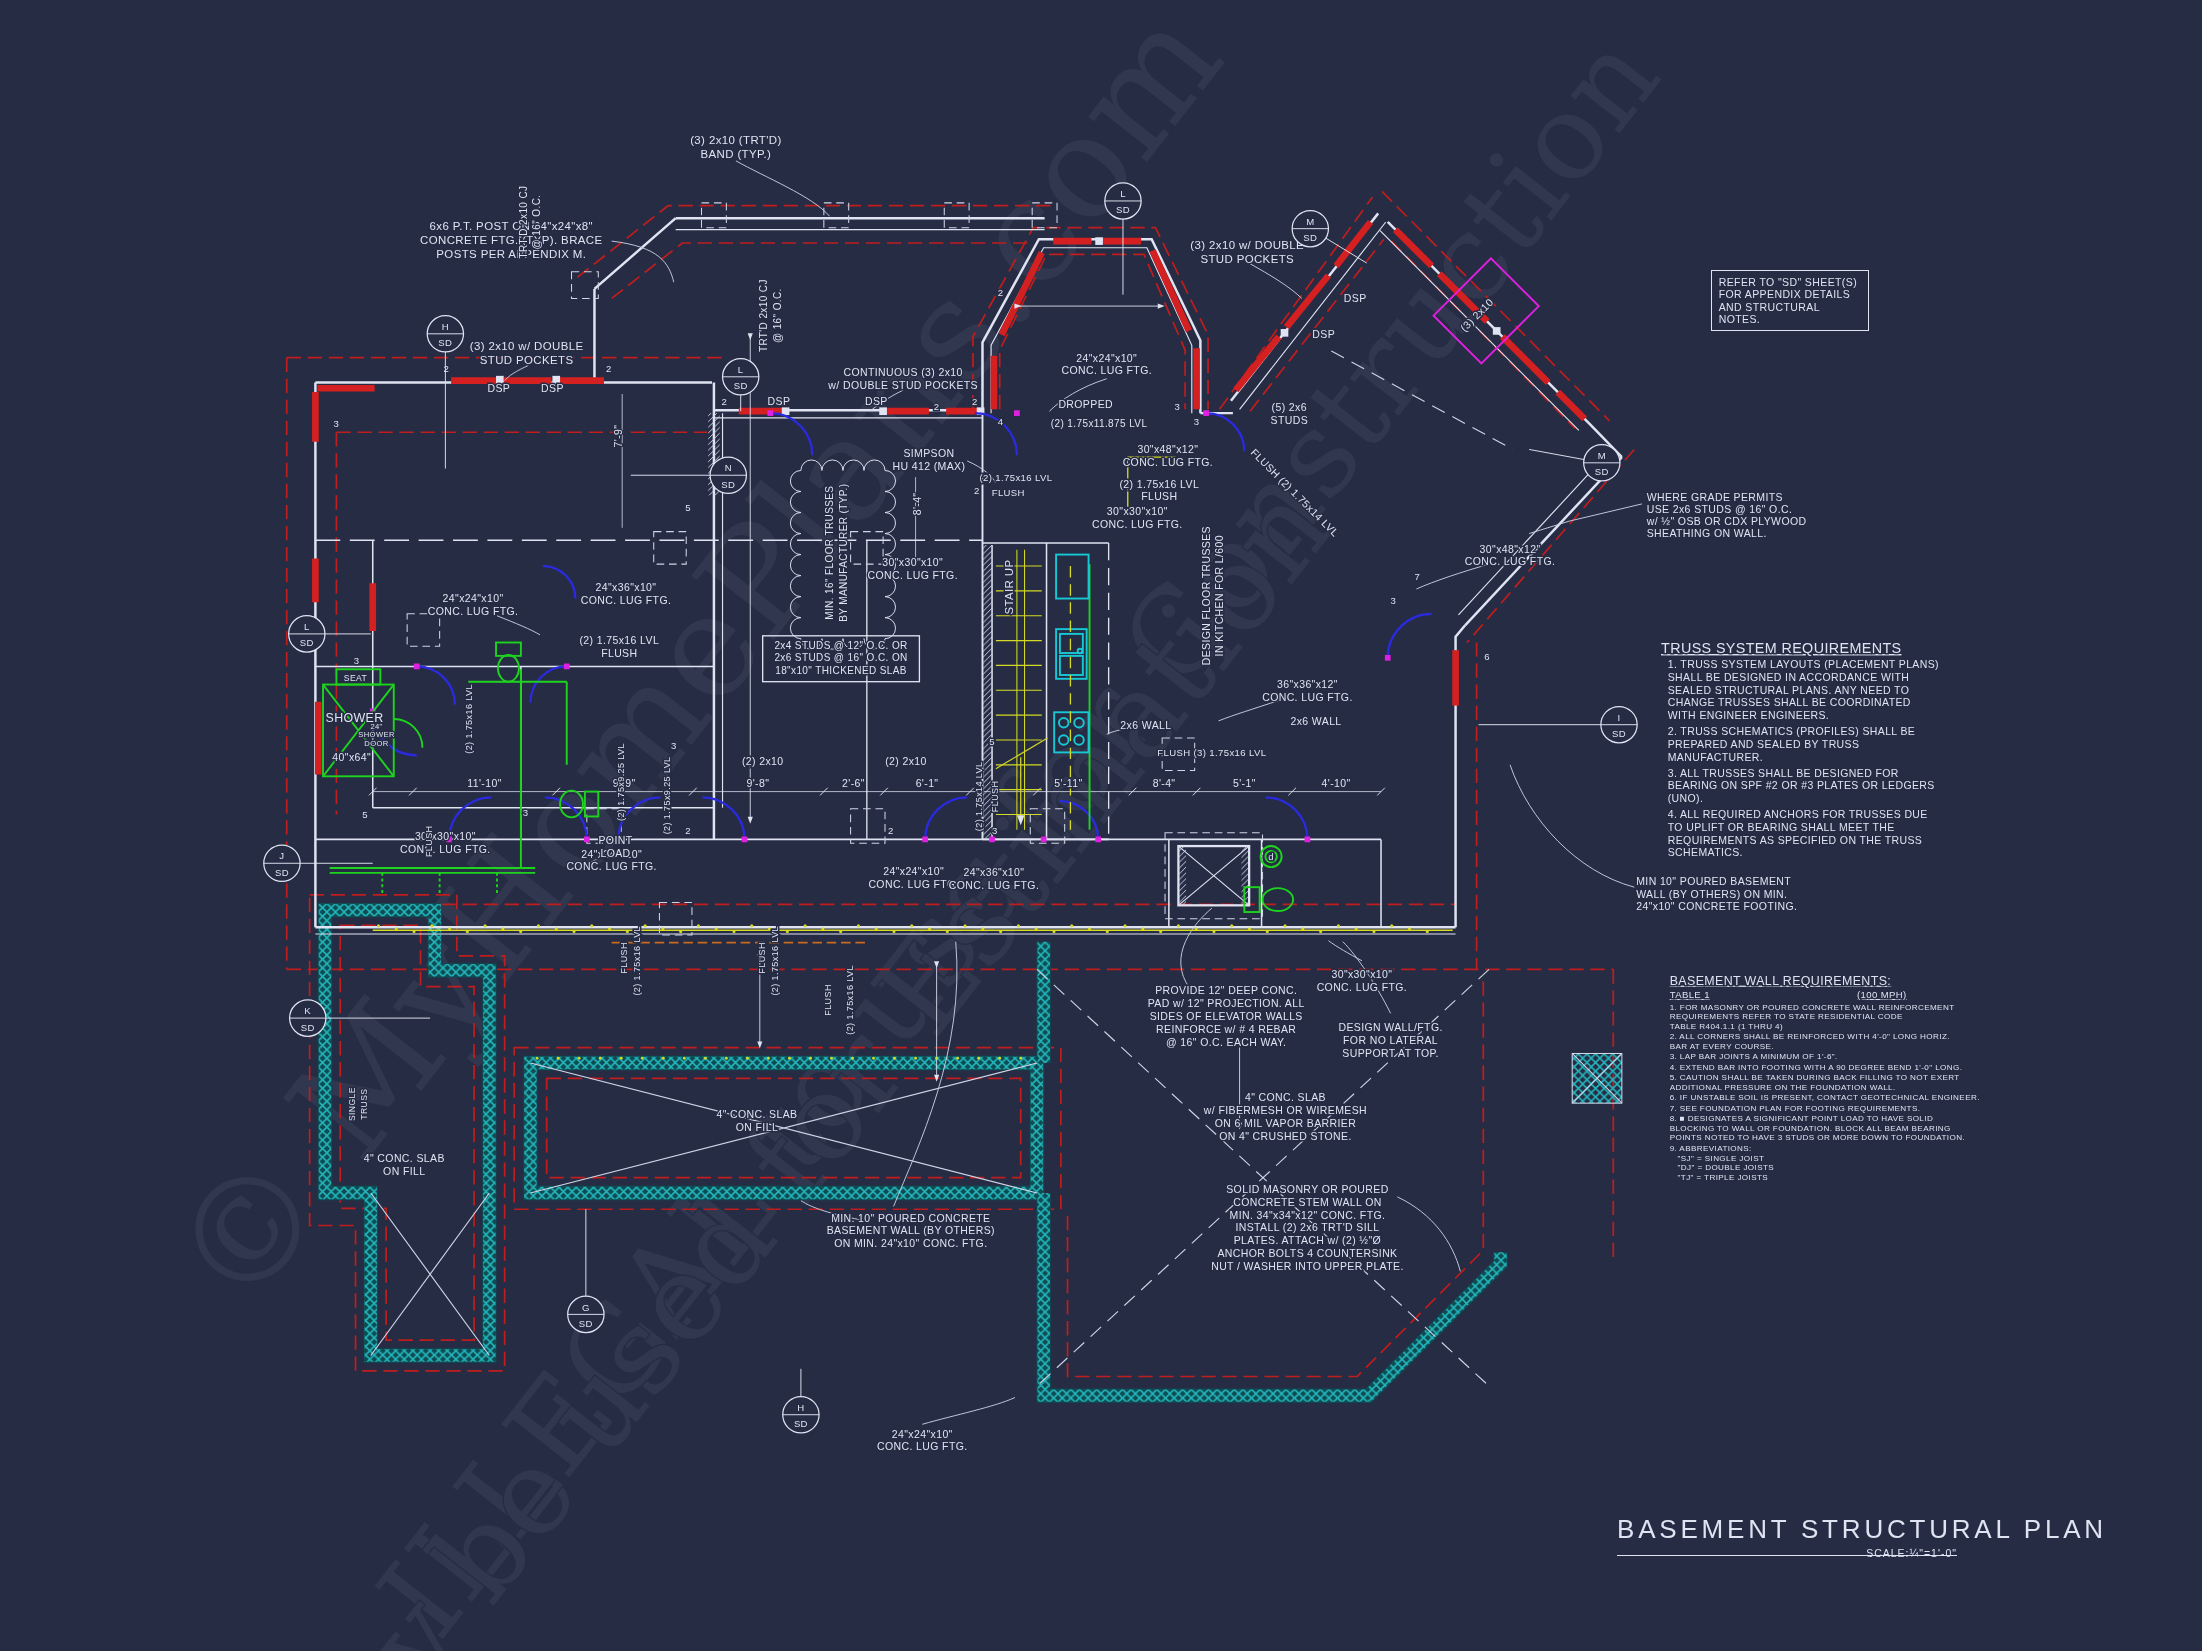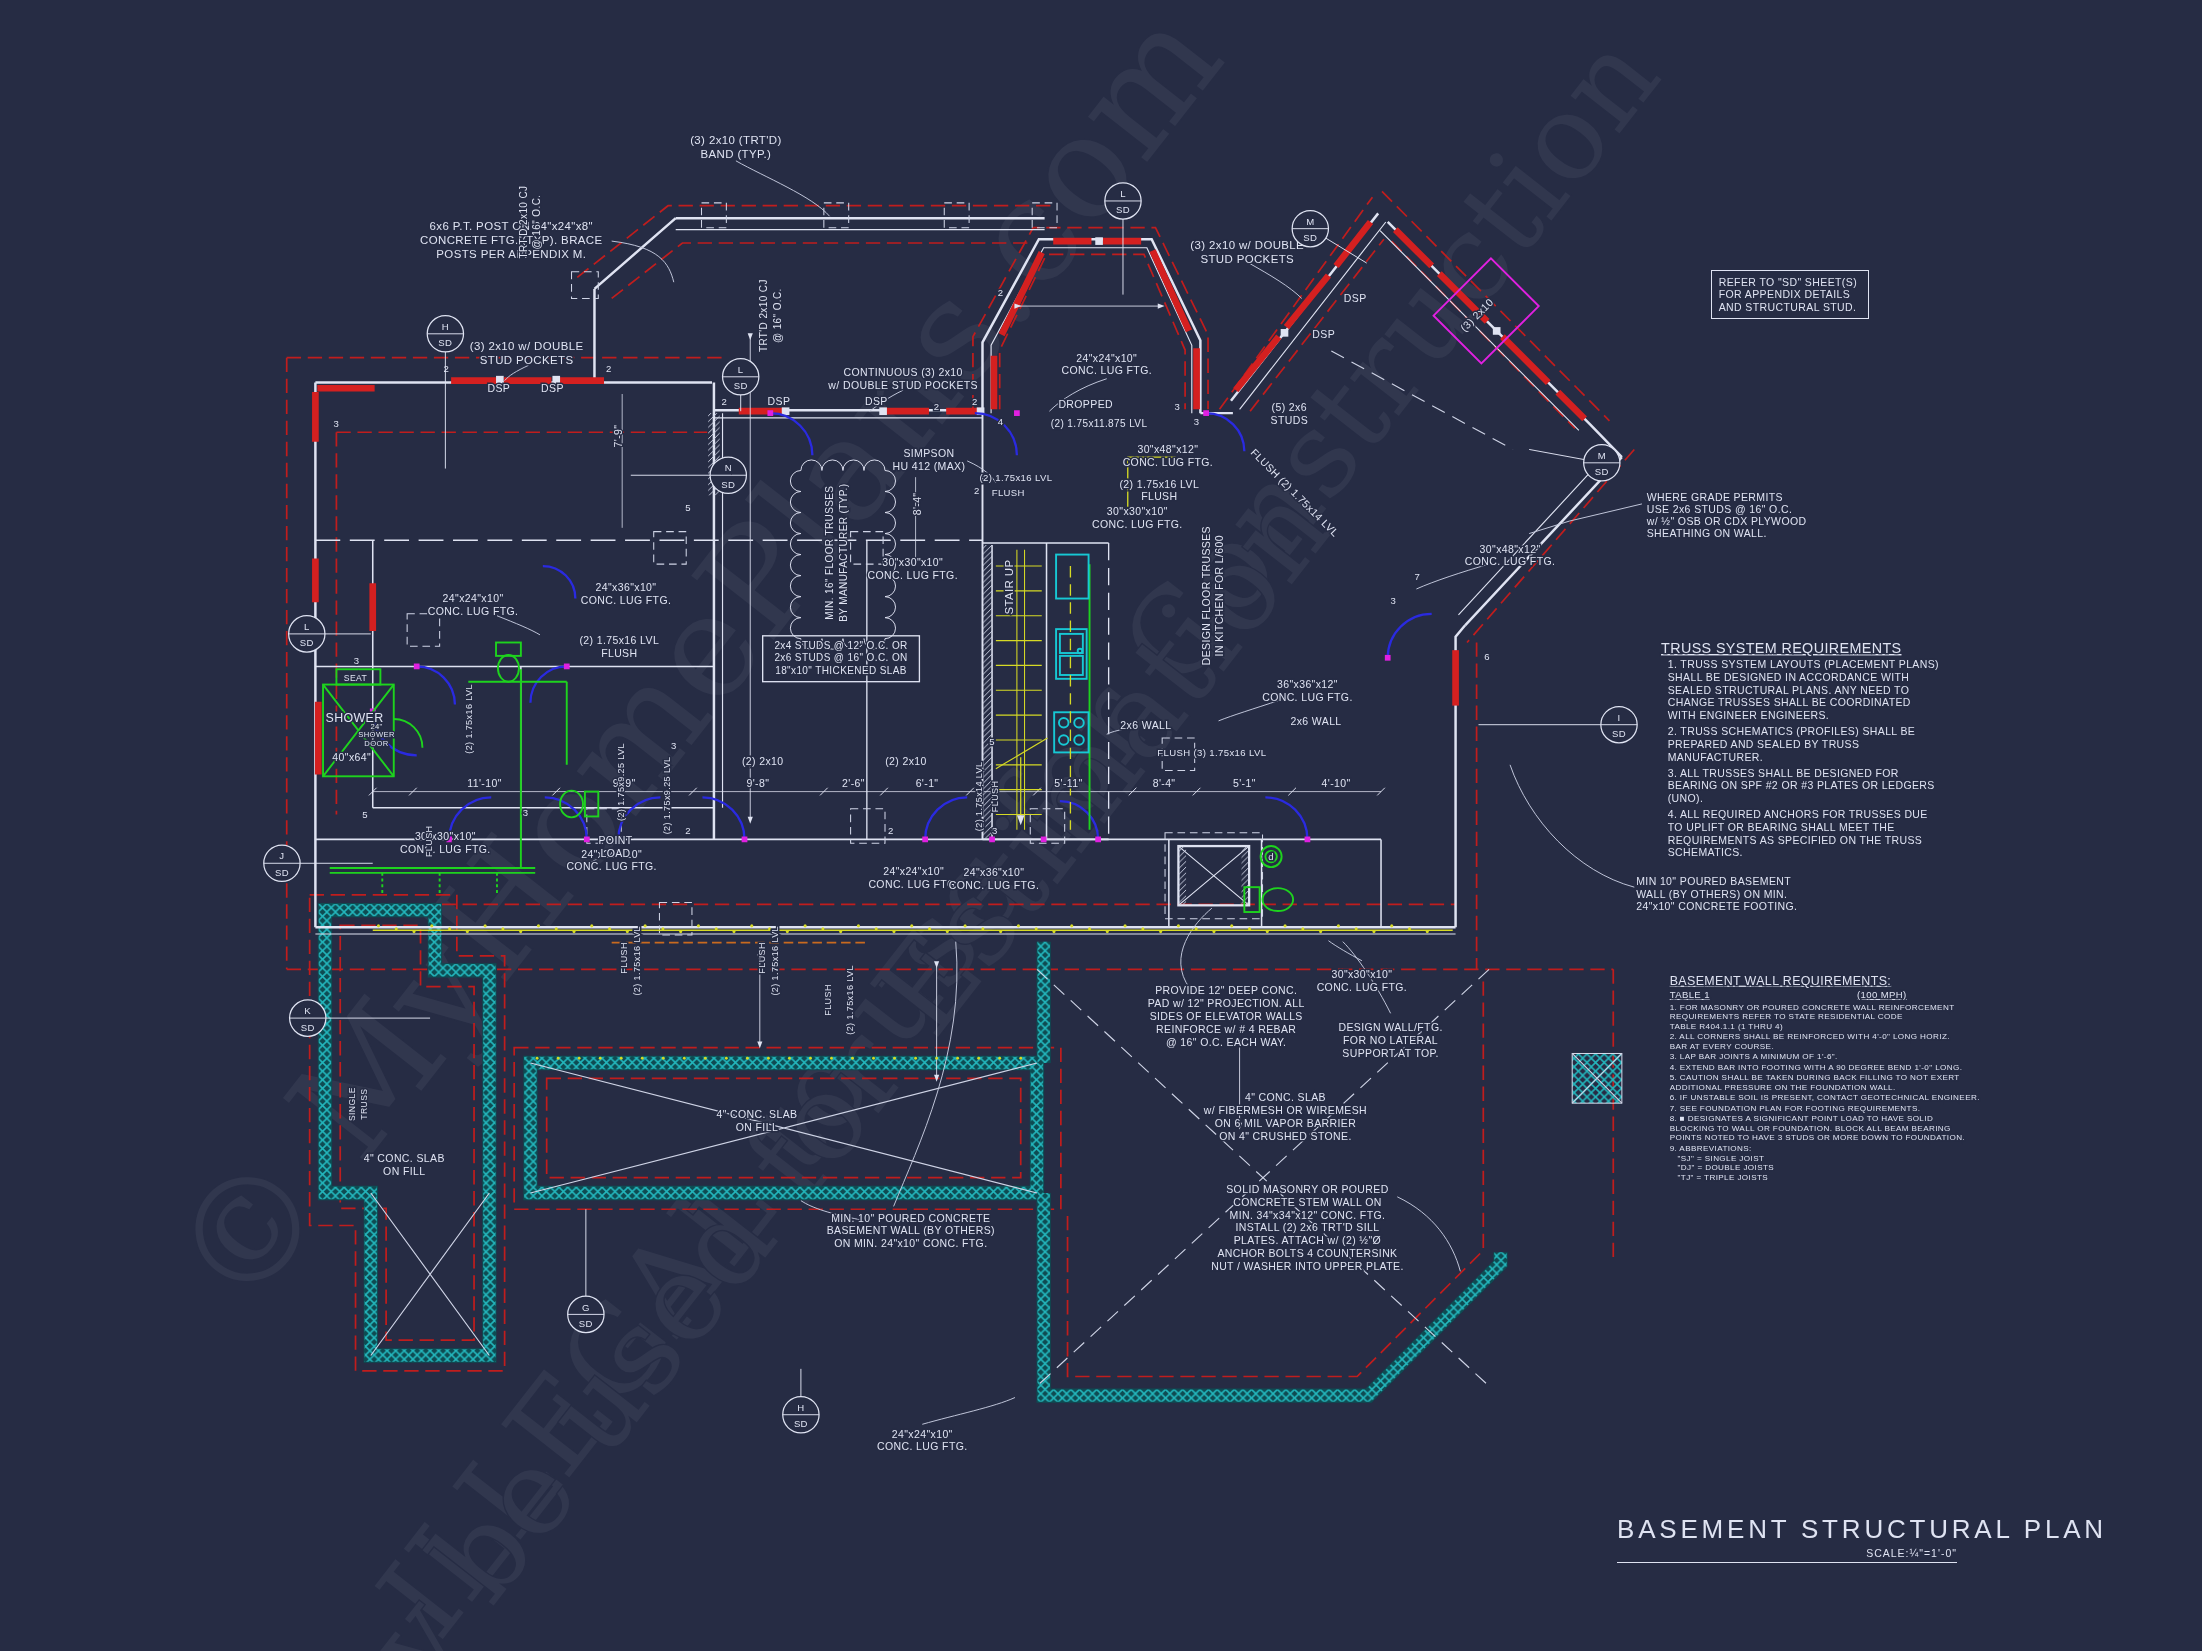--- a/index.html
+++ b/index.html
@@ -21,21 +21,21 @@
   .tzu{stroke:#0e4b52;fill:none;stroke-width:15;}
   .tz {stroke:url(#xh);fill:none;stroke-width:13;}
   .pd {stroke:#cfd4e6;fill:none;stroke-width:1.1;stroke-dasharray:8 5;}
   .xd {stroke:#cfd4e6;fill:none;stroke-width:1.2;stroke-dasharray:15 9;}
   .xs {stroke:#cfd4e6;fill:none;stroke-width:1.2;}
   .tick{stroke:#dfe3f2;stroke-width:1;}
   text{fill:#dfe3f2;letter-spacing:.4px;paint-order:stroke;stroke:#262c44;stroke-width:3px;}
   .overlay{position:absolute;color:#dfe3f2;}
   #refer-box{border:1.5px solid #dfe3f2;padding:4.8px 6.7px;font-size:10.5px;line-height:12.4px;
              text-align:left;letter-spacing:0.4px;}
-  #title-wrap{width:340px;border-bottom:1.9px solid #dfe3f2;padding-bottom:17px;}
+  #title-wrap{width:340px;border-bottom:1.9px solid #dfe3f2;padding-bottom:10px;}
   #sheet-title{font-size:26px;letter-spacing:3.8px;white-space:nowrap;}
   #sheet-scale{position:absolute;right:0;top:32.5px;font-size:10.5px;letter-spacing:1px;}
 </style>
 </head>
 <body>
 
 <div id="stage">
 <svg id="plan" width="2202" height="1652" viewBox="0 0 2304 1728">
   <defs>
     <pattern id="xh" width="9" height="9" patternUnits="userSpaceOnUse">
@@ -583,21 +583,21 @@
         <text x="1747" y="1151" font-size="8.5" text-anchor="start" fill="#dfe3f2"><tspan x="1747" dy="0">6. IF UNSTABLE SOIL IS PRESENT, CONTACT GEOTECHNICAL ENGINEER.</tspan></text>
         <text x="1747" y="1162" font-size="8.5" text-anchor="start" fill="#dfe3f2"><tspan x="1747" dy="0">7. SEE FOUNDATION PLAN FOR FOOTING REQUIREMENTS.</tspan></text>
         <text x="1747" y="1173" font-size="8.5" text-anchor="start" fill="#dfe3f2"><tspan x="1747" dy="0">8. ■ DESIGNATES A SIGNIFICANT POINT LOAD TO HAVE SOLID</tspan><tspan x="1747" dy="10">BLOCKING TO WALL OR FOUNDATION.  BLOCK ALL BEAM BEARING</tspan><tspan x="1747" dy="10">POINTS NOTED TO HAVE 3 STUDS OR MORE DOWN TO FOUNDATION.</tspan></text>
         <text x="1747" y="1204" font-size="8.5" text-anchor="start" fill="#dfe3f2"><tspan x="1747" dy="0">9. ABBREVIATIONS:</tspan><tspan x="1747" dy="10">&nbsp;&nbsp;&nbsp;"SJ" = SINGLE JOIST</tspan><tspan x="1747" dy="10">&nbsp;&nbsp;&nbsp;"DJ" = DOUBLE JOISTS</tspan><tspan x="1747" dy="10">&nbsp;&nbsp;&nbsp;"TJ" = TRIPLE JOISTS</tspan></text>
       </g>
 </svg>
 
 <div class="overlay" id="refer-box" style="left:1711px;top:270px;width:143px;">
   <div>REFER TO "SD" SHEET(S)</div>
   <div>FOR APPENDIX DETAILS</div>
-  <div>AND STRUCTURAL STUD.</div>
+  <div>AND STRUCTURAL NOTES.</div>
 </div>
 
 <div class="overlay" style="left:1617px;top:1514px;position:absolute;">
   <div id="title-wrap">
     <span id="sheet-title">BASEMENT STRUCTURAL PLAN</span>
   </div>
   <span id="sheet-scale">SCALE:¼"=1'-0"</span>
 </div>
 </div>
 

